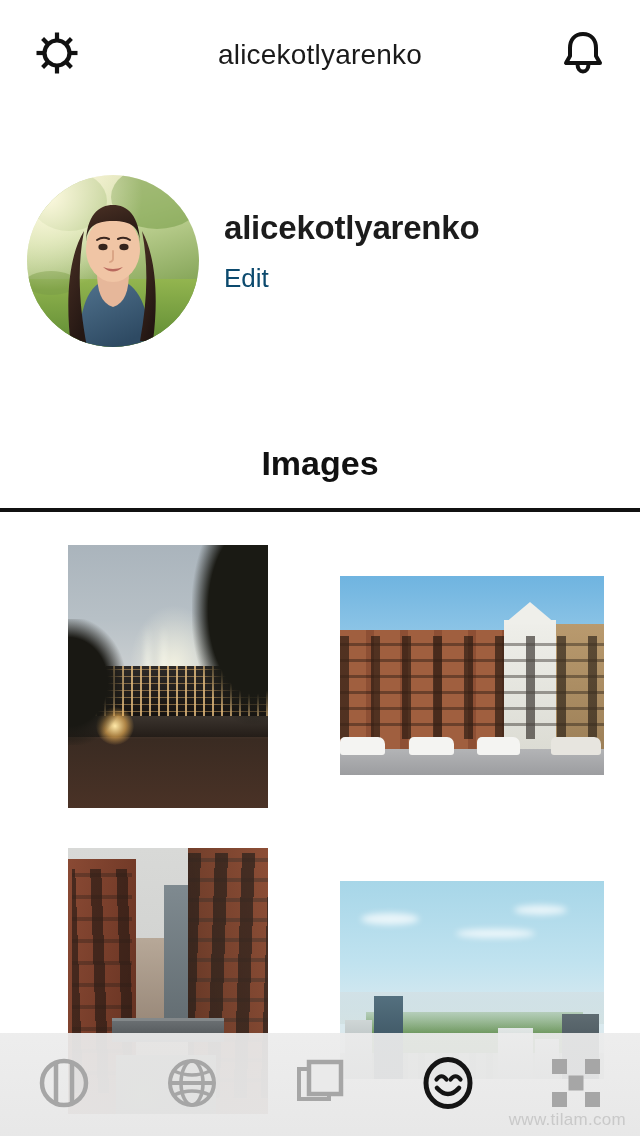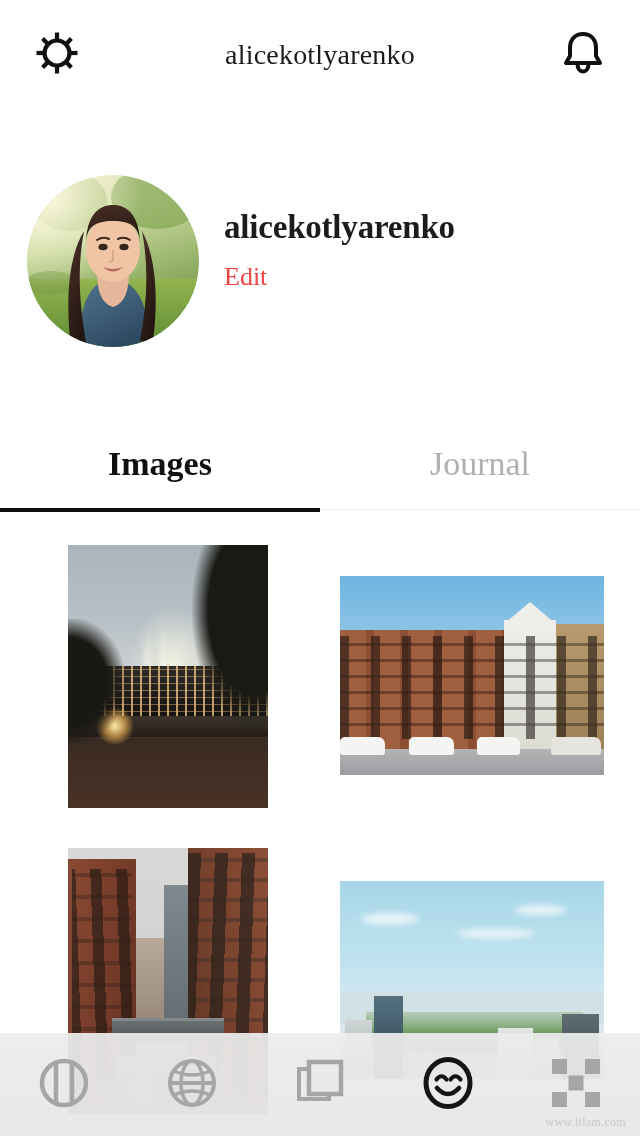--- a/index.html
+++ b/index.html
@@ -2,21 +2,21 @@
 <html><head>
 <meta charset="utf-8">
 <style>
   * { box-sizing: border-box; margin: 0; padding: 0; }
   html, body {
     width: 640px; height: 1136px;
     background: #ffffff;
     font-family: "Liberation Sans", sans-serif;
     overflow: hidden;
   }
-  .phone { position: relative; width: 640px; height: 1136px; background: #fff; overflow: hidden; font-family: Liberation Serif, serif; }
+  .phone { position: relative; width: 640px; height: 1136px; background: #fff; overflow: hidden; }
 
   
   .header {
     position: absolute; top: 0; left: 0; width: 640px; height: 110px;
     display: flex; align-items: center; justify-content: space-between;
     padding: 0 26px;
   }
   .header-title {
     font-size: 28px; color: #1a1a1a; letter-spacing: 0.2px;
     position: absolute; left: 0; right: 0; text-align: center;
@@ -27,21 +27,21 @@
   
   .profile { position: absolute; top: 175px; left: 0; width: 640px; height: 165px; }
   .avatar {
     position: absolute; left: 27px; top: 0;
     width: 172px; height: 172px; border-radius: 50%;
     overflow: hidden;
   }
   .avatar-art { position: absolute; inset: 0; }
   .profile-text { position: absolute; left: 224px; top: 34px; }
   .profile-name { font-size: 33px; font-weight: bold; color: #1c1c1c; letter-spacing: -0.2px; }
-  .profile-edit { font-size: 26px; color: #ef4444; margin-top: 16px; }
+  .profile-edit { font-size: 26px; color: #0c4a6e; margin-top: 16px; }
 
   
   .tabs {
     position: absolute; top: 418px; left: 0; width: 640px; height: 92px;
     display: flex; border-bottom: 1px solid #ededed;
   }
   .tab {
     flex: 1; display: flex; align-items: center; justify-content: center;
     font-size: 34px; color: #b0b0b0; position: relative;
   }
@@ -167,21 +167,21 @@
   .p4-low { position: absolute; left: 0; right: 0; bottom: 0; height: 13%;
     background: repeating-linear-gradient(90deg,#b9c0bf 0 10px,#9ea7a6 10px 17px); opacity:.85; }
 
   
   .bottomnav {
     position: absolute; left: 0; bottom: 0; width: 640px; height: 103px;
     background: linear-gradient(180deg, rgba(236,236,236,.93), rgba(231,231,231,.97));
     display: flex; align-items: center;
   }
   .nav-item { flex: 1; display: flex; align-items: center; justify-content: center; height: 100%; }
-  .wm { position: absolute; right: 14px; bottom: 6px; font-size: 12px; color: #c9c9c9; letter-spacing: .3px; }
+  .wm { position: absolute; right: 14px; bottom: 6px; font-size: 17px; color: #c9c9c9; letter-spacing: .3px; }
 </style>
 </head>
 <body>
 
 <div class="phone">
 
   <div class="header">
     <div class="hdr-btn">
       <span>
         <svg width="46" height="46" viewBox="0 0 46 46">
@@ -259,21 +259,20 @@
       </svg>
     </div>
     <div class="profile-text">
       <div class="profile-name">alicekotlyarenko</div>
       <div class="profile-edit">Edit</div>
     </div>
   </div>
 
   <div class="tabs">
     <div class="tab active">Images</div>
-    <div class="tab">Journal</div>
   </div>
 
   <div class="grid">
 
     <div class="ph ph1">
       <div class="p1-sky"></div>
       <div class="p1-glow"></div>
       <div class="p1-beam1"></div>
       <div class="p1-beam2"></div>
       <div class="p1-city"></div>

